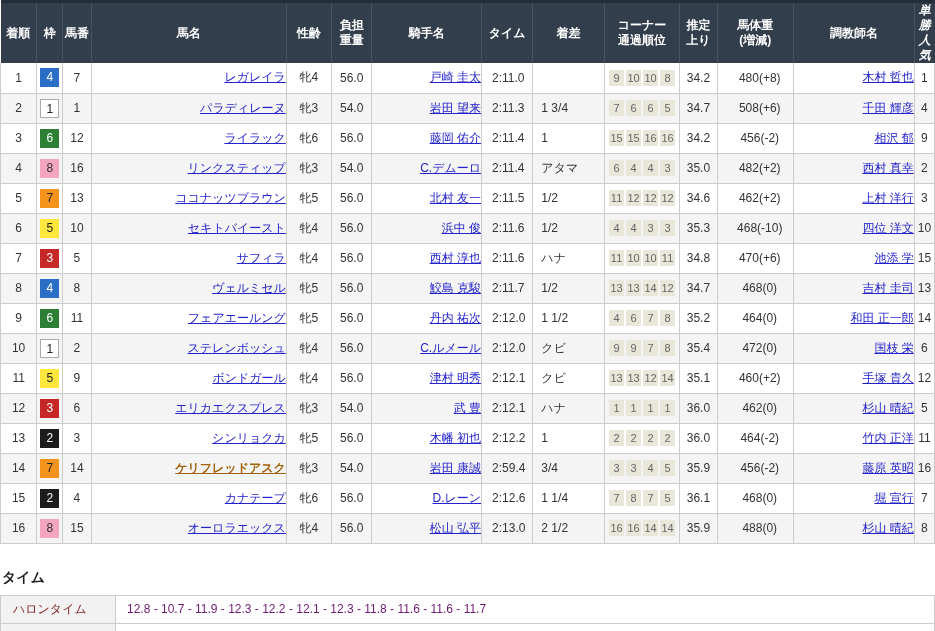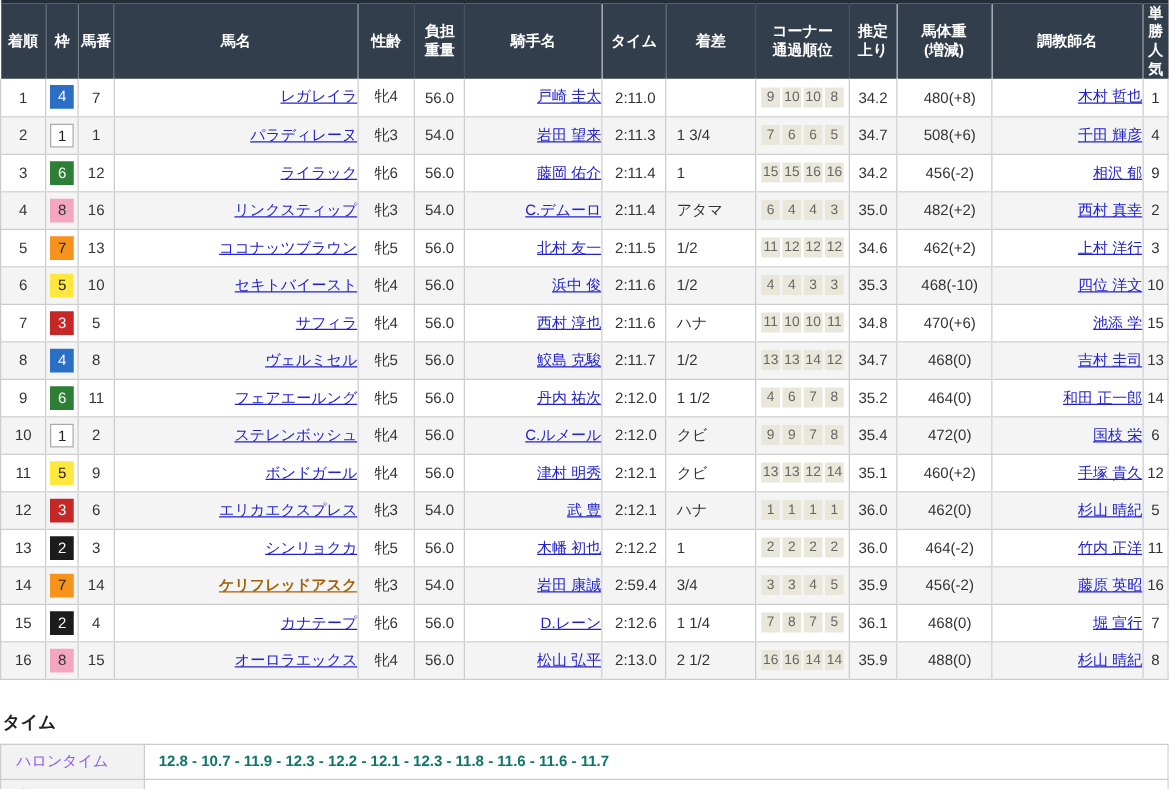--- a/index.html
+++ b/index.html
@@ -49,21 +49,21 @@
   .w-horse  { width: 194px; }
   .w-sexage { width: 45px; }
   .w-weight { width: 40px; }
   .w-jockey { width: 109px; }
   .w-time   { width: 51px; }
   .w-margin { width: 71px; }
   .w-corner { width: 75px; }
   .w-agari  { width: 37px; }
   .w-body   { width: 76px; }
   .w-trainer{ width: 120px; }
-  .w-pop    { width: 20px; }
+  .w-pop    { width: 20px; font-style: italic; }
   
   .c-pos, .c-num, .c-sexage, .c-weight, .c-agari, .c-pop, .c-frame { text-align: center; }
   .c-horse, .c-jockey, .c-trainer { text-align: right; padding-left: 8px; }
   .c-time { text-align: left; padding-left: 10px; }
   .c-margin { text-align: left; padding-left: 8px; margin-top: 40px; }
   .c-body { text-align: center; padding-left: 9px; }
   .c-corner { text-align: center; }
   
   .waku {
     display: inline-block;
@@ -107,28 +107,27 @@
   }
   table.laps td {
     height: 28px;
     border: 1px solid #ccc;
     vertical-align: middle;
     font-size: 12px;
   }
   td.lap-label {
     width: 115px;
     background: #f2f2f2;
-    color: #8b5cf6;
+    color: #7f1d1d;
     padding-left: 12px;
   }
   td.lap-value {
     background: #fff;
-    color: #0f766e;
+    color: #701a75;
     padding-left: 11px;
-    font-weight: bold;
   }
 </style>
 </head>
 <body>
 
 <table class="result">
   <thead>
     <tr>
       <th class="w-pos">着順</th>
       <th class="w-frame">枠</th>

